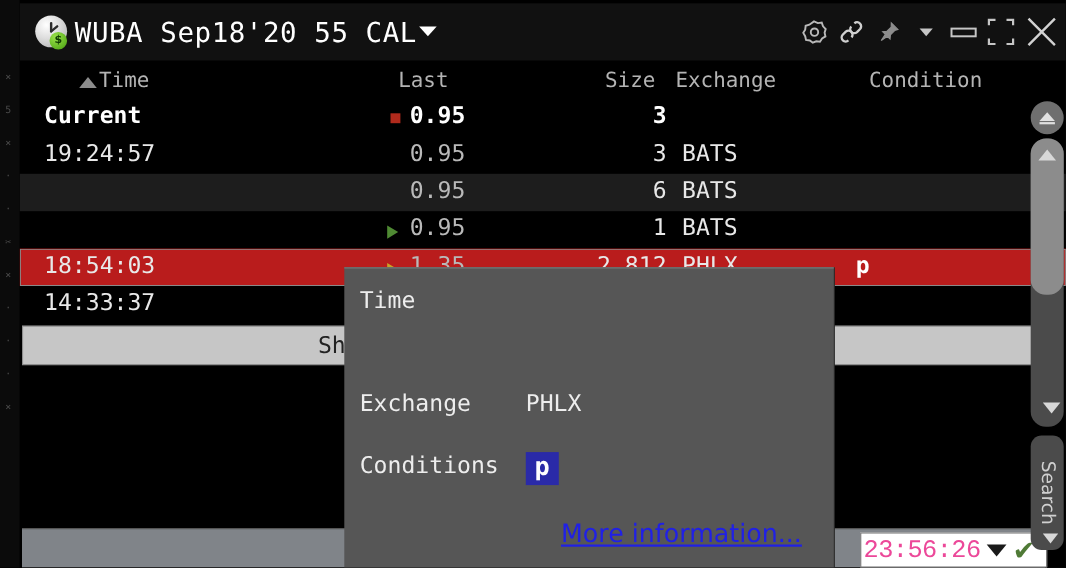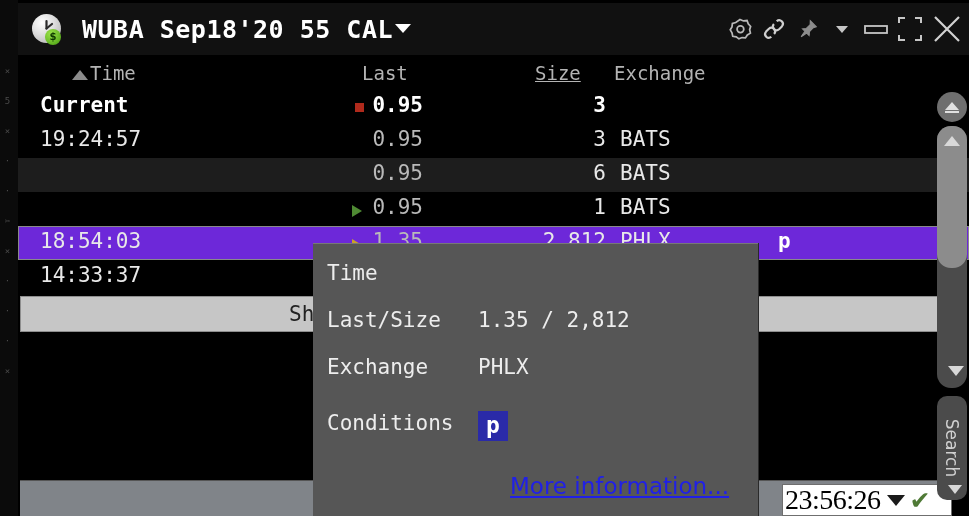--- a/index.html
+++ b/index.html
@@ -91,23 +91,23 @@
     color: #0e3a00;
     font-size: 10px;
     font-weight: bold;
     text-align: center;
     line-height: 16px;
     font-family: "DejaVu Sans", sans-serif;
   }
   .tb-title {
     color: #ffffff;
     font-size: 25px;
-    font-weight: bold;
+    font-weight: normal;
     letter-spacing: 0.5px;
-    margin-left: 18px;
+    margin-left: 4px;
     white-space: nowrap;
     font-family: "DejaVu Sans Mono", monospace;
     text-align: center;
   }
   .tb-title-caret {
     display: inline-block;
     margin-left: 2px;
     width: 0; height: 0;
     border-left: 8px solid transparent;
     border-right: 8px solid transparent;
@@ -160,21 +160,21 @@
     left: 0; top: 90px;
     width: 951px;
   }
   .row {
     position: relative;
     height: 34px;
     width: 951px;
   }
   .row.alt { background: #1d1d1d; }
   .row.sel {
-    background: #6d28d9;
+    background: #b91c1c;
     box-shadow: inset 0 0 0 1px #8a8a8a;
   }
   .cell {
     position: absolute;
     top: 3px;
     font-size: 21px;
     white-space: nowrap;
     font-family: "DejaVu Sans Mono", monospace;
   }
   .c-time  { left: 22px; color: #e8e8e8; }
@@ -238,25 +238,25 @@
   .time-entry {
     position: absolute;
     left: 764px; top: 484px;
     width: 170px; height: 32px;
     background: #ffffff;
     display: flex;
     align-items: center;
     box-shadow: inset 0 0 0 1px #6f6f6f;
   }
   .time-entry .tval {
-    color: #000000;
-    font-size: 28px;
+    color: #ec4899;
+    font-size: 23px;
     margin-left: 3px;
     letter-spacing: -0.5px;
-    font-family: Liberation Serif, serif;
+    font-family: Liberation Mono, monospace;
   }
   .time-caret {
     width: 0; height: 0;
     border-left: 9px solid transparent;
     border-right: 9px solid transparent;
     border-top: 11px solid #1a1a1a;
     margin-left: 6px;
   }
   .time-check {
     color: #4f7a36;
@@ -469,22 +469,23 @@
           </svg>
         </div>
 
       </div>
     </div>
 
     <div class="col-header">
       <div class="sort-arrow"></div>
       <div class="ch" style="left:72px;">Time</div>
       <div class="ch" style="left:344px;">Last</div>
-      <div class="ch" style="left:517px;text-decoration:underline;">Size</div>
+      <div class="ch" style="left:532px;">Size</div>
       <div class="ch" style="left:596px;">Exchange</div>
+      <div class="ch" style="left:772px;">Condition</div>
     </div>
 
     <div class="rows">
 
       <div class="row current">
         <div class="tick-mark tick-square" style="left:337px;"></div>
         <div class="cell c-time">Current</div>
         <div class="cell c-last">0.95</div>
         <div class="cell c-size">3</div>
       </div>
@@ -561,24 +562,20 @@
     </div>
 
   </div>
 
   <div class="tooltip">
 
     <div class="tt-row" style="top:18px;">
       <span class="tt-label">Time</span>
     </div>
 
-    <div class="tt-row" style="top:65px;">
-      <span class="tt-label">Last/Size</span>
-      <span class="tt-value">1.35 / 2,812</span>
-    </div>
 
     <div class="tt-row" style="top:112px;">
       <span class="tt-label">Exchange</span>
       <span class="tt-value">PHLX</span>
     </div>
 
     <div class="tt-row" style="top:168px;">
       <span class="tt-label">Conditions</span>
       <span class="tt-value"><span class="cond-chip">p</span></span>
     </div>

